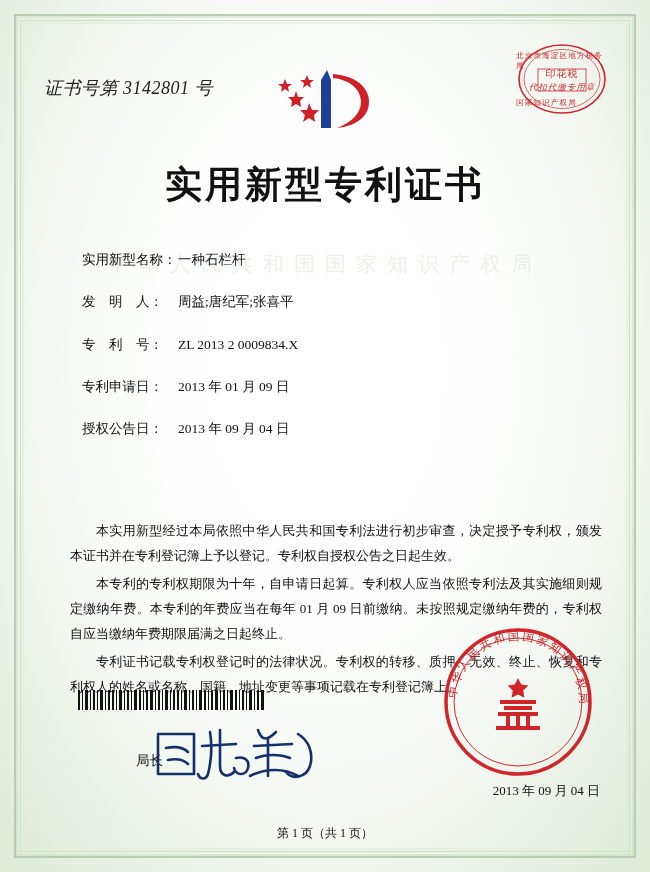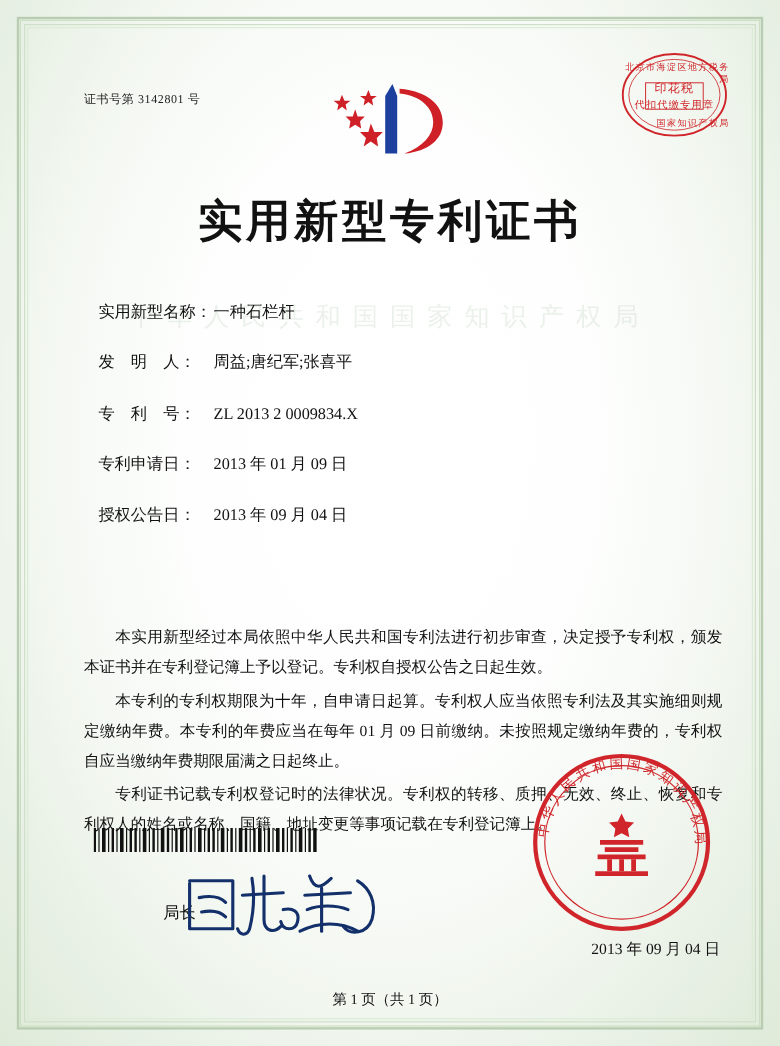--- a/index.html
+++ b/index.html
@@ -52,50 +52,51 @@
     font-size: 21px;
     letter-spacing: 10px;
     color: rgba(150, 180, 150, 0.18);
     font-family: "Liberation Sans", sans-serif;
     pointer-events: none;
     user-select: none;
   }
 
   .cert-no {
     position: absolute;
-    left: 70px;
+    left: 44px;
     top: 76px;
-    font-size: 10px;
+    font-size: 18px;
     letter-spacing: 0.5px;
     color: #222;
+    font-style: italic;
   }
 
   
   .oval-seal {
     position: absolute;
     right: 42px;
     top: 42px;
     width: 92px;
     height: 74px;
   }
   .oval-seal .txt-top,
   .oval-seal .txt-mid1,
   .oval-seal .txt-mid2 {
     position: absolute;
     width: 100%;
     text-align: center;
     color: #d0262b;
     font-family: "Liberation Sans", sans-serif;
   }
   .oval-seal .txt-mid1 { top: 25px; font-size: 10px; letter-spacing: 1px; }
-  .oval-seal .txt-mid2 { top: 40px; font-size: 8.5px; letter-spacing: 1px; }
+  .oval-seal .txt-mid2 { top: 40px; font-size: 8.5px; letter-spacing: 1px; font-style: italic; }
   .oval-arc-top, .oval-arc-bottom {
     position: absolute;
     left: 0; width: 100%;
-    text-align: right;
+    text-align: left;
     font-size: 7.5px;
     color: #d0262b;
     letter-spacing: 1.2px;
     font-family: "Liberation Sans", sans-serif;
   }
   .oval-arc-top { top: 9px; }
   .oval-arc-bottom { bottom: 8px; }
 
   
   .logo {

